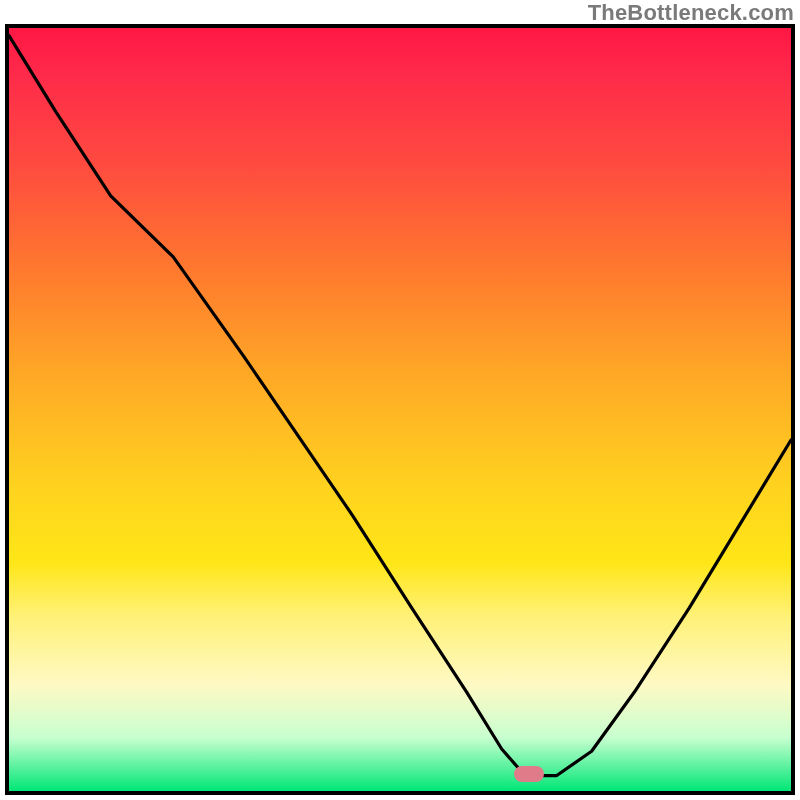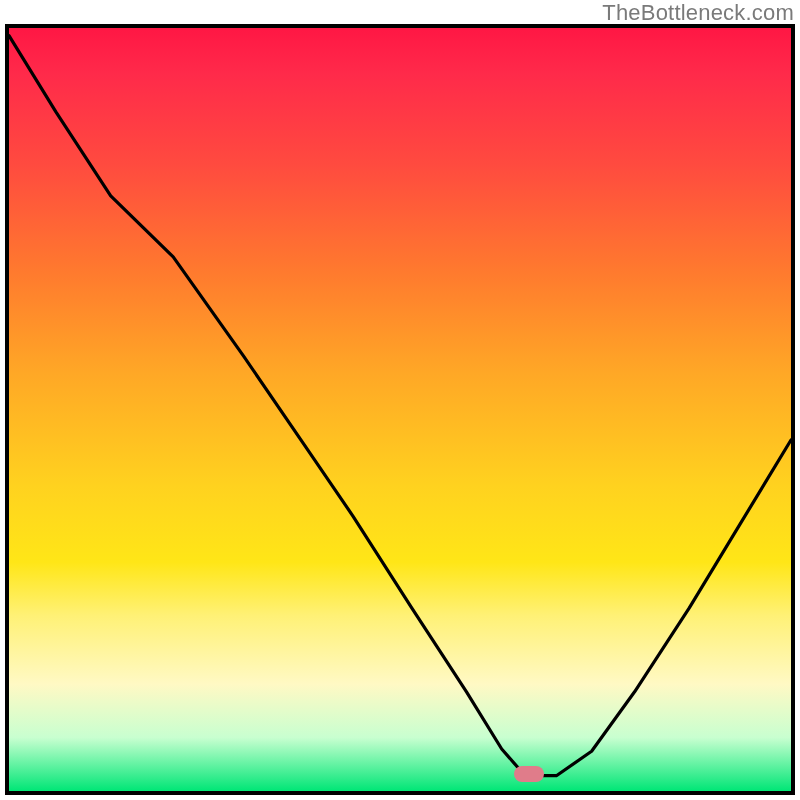--- a/index.html
+++ b/index.html
@@ -1,20 +1,20 @@
 <!DOCTYPE html>
 <html><head>
 <meta charset="utf-8">
 <style>
 html,body{margin:0;padding:0;width:800px;height:800px;background:#fff;overflow:hidden;font-family:Arial,sans-serif}
 .frame{position:absolute;top:24px;left:5px;width:790px;height:771px;border:4px solid #000;box-sizing:border-box}
 .grad{position:absolute;inset:0;background:linear-gradient(to bottom,#ff1744 0%,#ff2a4a 6%,#ff4b3f 18%,#ff7a2e 32%,#ffa726 45%,#ffd21f 60%,#ffe617 70%,#fff176 77%,#fff9c4 86%,#c8ffd0 93%,#00e676 100%)}
 svg.curve{position:absolute;inset:0;width:100%;height:100%}
 .marker{position:absolute;width:30px;height:16px;border-radius:8px;background:#e07c8a}
-.watermark{position:absolute;top:0;right:6px;font-size:22px;color:#7a7a7a;font-weight:400;letter-spacing:.2px}
+.watermark{position:absolute;top:0;right:6px;font-size:22px;color:#7a7a7a;font-weight:700;letter-spacing:.2px}
 </style>
 </head>
 <body>
 
 <div class="watermark">TheBottleneck.com</div>
 
 <div class="frame">
   <div class="grad"></div>
   <svg class="curve" viewBox="0 0 782 763" preserveAspectRatio="none">
     <path id="curve-path" fill="none" stroke="#000" stroke-width="3.2" stroke-linecap="round" stroke-linejoin="round" d="M0.0 7.6 L46.9 83.9 L101.7 167.9 L164.2 228.9 L234.6 328.1 L297.2 419.7 L344.1 488.3 L402.7 579.9 L457.5 663.8 L492.7 721.0 L516.1 747.7 L547.4 747.7 L582.6 723.3 L625.6 663.8 L680.3 579.9 L731.2 495.9 L782.0 412.0"></path>

